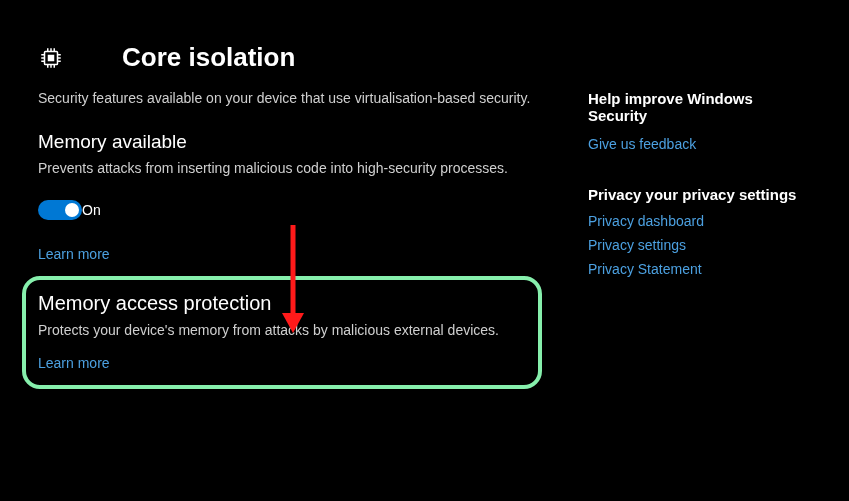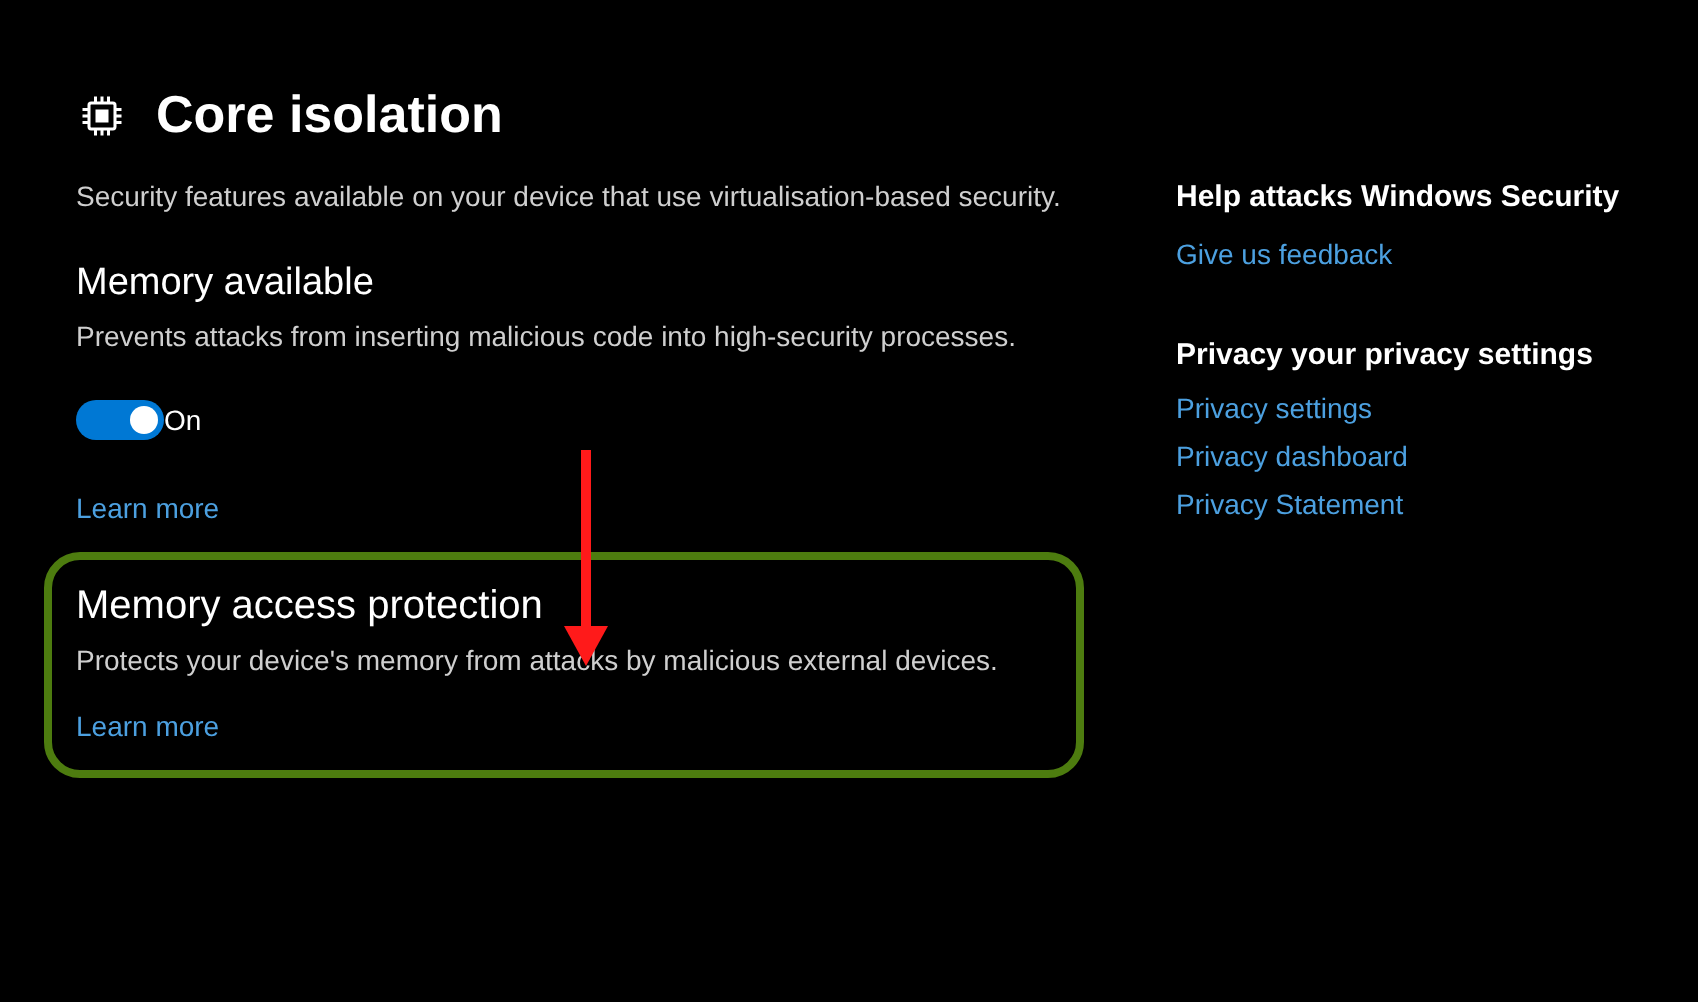--- a/index.html
+++ b/index.html
@@ -15,38 +15,38 @@
     position: relative;
   }
   .layout {
     display: flex;
     gap: 40px;
   }
   .main { flex: 0 0 510px; }
   .side { flex: 1; padding-top: 48px; }
   .title-row { display: flex; align-items: center; gap: 14px; margin-bottom: 16px; }
   .title-icon svg { display: block; }
-  h1 { font-size: 26px; font-weight: 600; }
+  h1 { font-size: 26px; font-weight: 600; margin-left: 44px; }
   h2 { font-size: 19px; font-weight: 400; margin-top: 22px; margin-bottom: 6px; }
   .desc { color: #cfcfcf; font-size: 14px; line-height: 1.4; }
   .toggle-row { display: flex; align-items: center; gap: 0; margin-top: 22px; }
   .toggle {
     width: 44px; height: 20px; border-radius: 10px;
     background: #0078d4; position: relative;
   }
   .toggle .knob {
     position: absolute; right: 3px; top: 3px;
     width: 14px; height: 14px; border-radius: 50%;
     background: #fff;
   }
   .toggle-label { font-size: 14px; color: #fff; }
   .link { color: #4ca0e0; font-size: 14px; cursor: pointer; display: inline-block; }
   .learn1 { margin-top: 26px; }
   .highlight-box {
-    border: 4px solid #4d7c0f;
+    border: 4px solid #86efac;
     border-radius: 18px;
     padding: 12px 14px 14px 12px;
     margin-top: 14px;
     margin-left: -16px;
     width: 520px;
   }
   .highlight-box h2 { margin-top: 0; font-size: 20px; }
   .highlight-box .link { margin-top: 14px; }
   .side h3 { font-size: 15px; font-weight: 600; margin-bottom: 10px; }
   .side .block { margin-bottom: 34px; }
@@ -100,28 +100,28 @@
 
     <div class="highlight-box">
       <h2>Memory access protection</h2>
       <p class="desc">Protects your device's memory from attacks by malicious external devices.</p>
       <span class="link">Learn more</span>
     </div>
   </div>
 
   <div class="side">
     <div class="block">
-      <h3>Help attacks Windows Security</h3>
+      <h3>Help improve Windows Security</h3>
       <span class="link">Give us feedback</span>
     </div>
     <div class="block">
       <h3>Privacy your privacy settings</h3>
       <div class="linkstack">
+        <span class="link">Privacy dashboard</span>
         <span class="link">Privacy settings</span>
-        <span class="link">Privacy dashboard</span>
         <span class="link">Privacy Statement</span>
       </div>
     </div>
   </div>
 </div>
 
 <svg class="arrow" width="30" height="110">
   <line x1="15" y1="0" x2="15" y2="92" stroke="#ff1a1a" stroke-width="5"></line>
   <polygon points="15,108 4,88 26,88" fill="#ff1a1a"></polygon>
 </svg>

